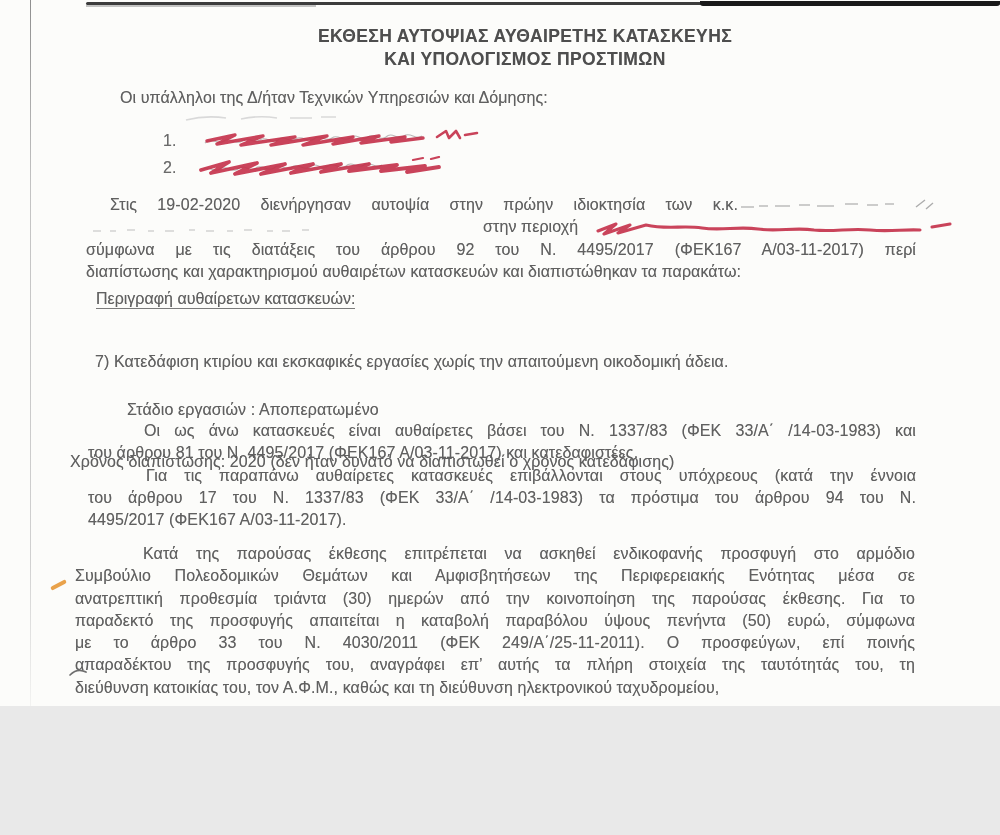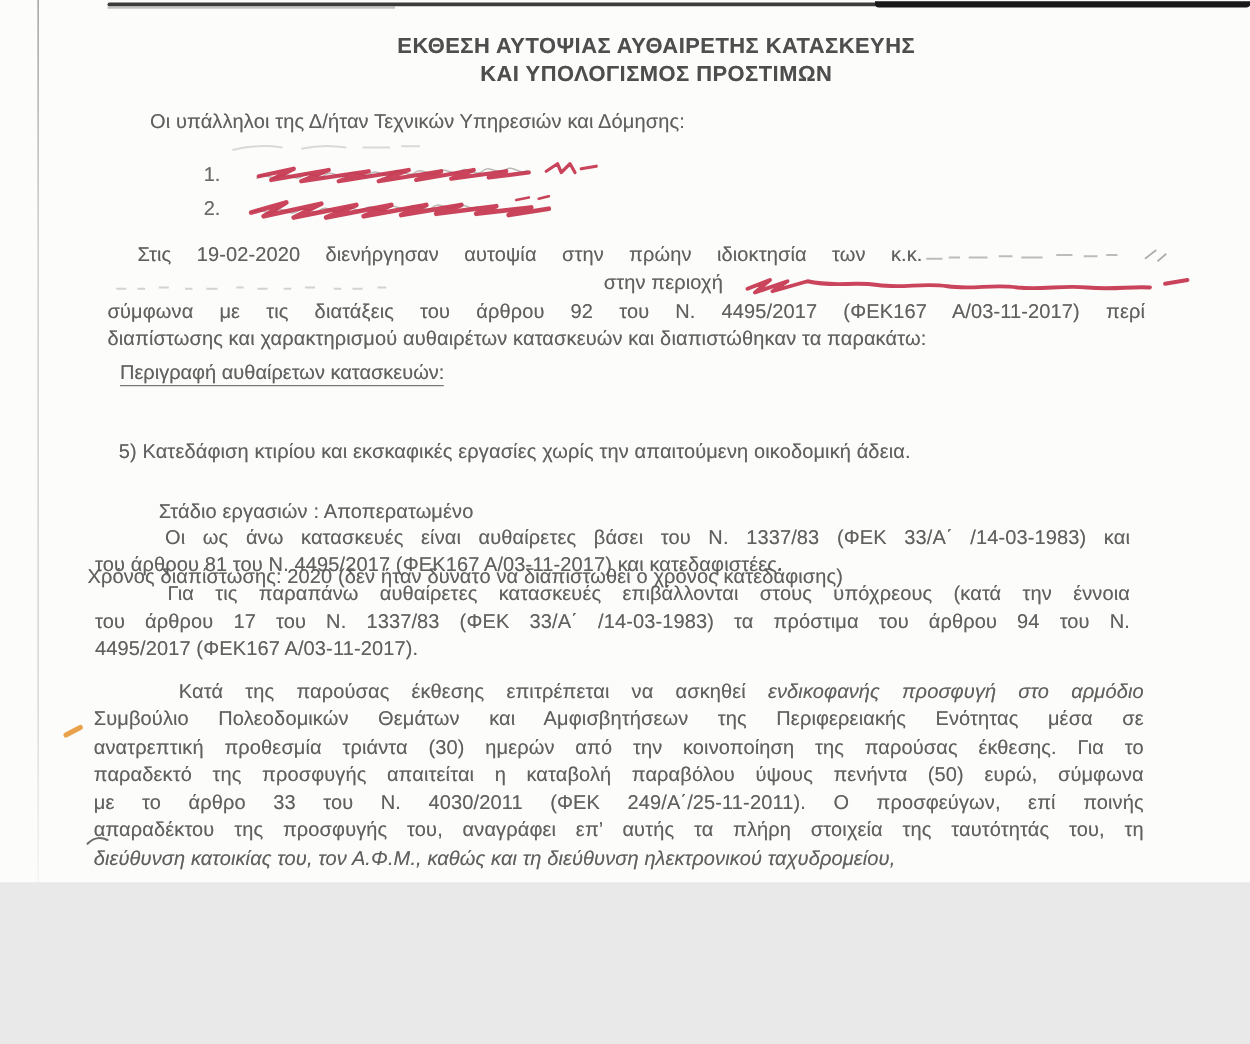--- a/index.html
+++ b/index.html
@@ -6,21 +6,21 @@
   .page{
     position:relative;width:1000px;height:706px;margin:0 auto;
     background:#fcfcfa;overflow:hidden;
     font-family:"Liberation Sans","DejaVu Sans",sans-serif;
     color:#606060;
     text-shadow:0 0 .5px rgba(96,96,96,.5);
   }
   .blk{position:absolute;}
   .line{position:relative;font-size:16px;line-height:22.3px;height:22.3px;letter-spacing:.1px;overflow:visible;}
   .just{text-align:justify;text-align-last:justify;}
-  .it{font-style:italic;}
+  .it{}
   .abs{position:absolute;}
   .title{left:45px;width:960px;top:25px;text-align:center;font-weight:700;
          font-size:17.5px;line-height:22.5px;color:#4e4e4e;letter-spacing:.4px;}
   .intro{left:86px;top:87px;width:830px;text-indent:34px;font-size:16px;}
   .list{left:163px;top:127px;}
   .row{height:27px;display:flex;align-items:center;}
   .num{font-size:16px;color:#6a6a6a;width:26px;}
   .heading{left:96px;top:290px;font-size:16px;text-align:right;}
   .heading .u{border-bottom:1.4px solid #7a7a7a;padding-bottom:1px;}
   svg{display:block;}
@@ -100,25 +100,25 @@
       </svg>
     </div>
     <div class="line just">σύμφωνα με τις διατάξεις του άρθρου 92 του Ν. 4495/2017 (ΦΕΚ167 Α/03-11-2017) περί</div>
     <div class="line">διαπίστωσης και χαρακτηρισμού αυθαιρέτων κατασκευών και διαπιστώθηκαν τα παρακάτω:</div>
   </div>
 
   <div class="blk heading">
     <span class="u">Περιγραφή αυθαίρετων κατασκευών:</span>
   </div>
 
-  <div class="blk line" style="left:80px;top:329px;width:834px;text-indent:15px;">5)  Κατεδάφιση κτιρίου και εκσκαφικές εργασίες χωρίς την απαιτούμενη οικοδομική άδεια.</div>
+  <div class="blk line" style="left:80px;top:329px;width:834px;text-indent:15px;">7)  Κατεδάφιση κτιρίου και εκσκαφικές εργασίες χωρίς την απαιτούμενη οικοδομική άδεια.</div>
   <div class="blk line" style="left:83px;top:354px;width:830px;margin-left:44px;">Στάδιο εργασιών : Αποπερατωμένο</div>
   <div class="blk line" style="left:70px;top:384px;width:830px;">Χρόνος διαπίστωσης: 2020 (δεν ήταν δυνατό να διαπιστωθεί ο χρόνος κατεδάφισης)</div>
 
-  <div class="blk" style="left:76px;top:420px;width:828px;">
+  <div class="blk" style="left:88px;top:420px;width:828px;">
     <div class="line just" style="text-indent:56px;">Οι ως άνω κατασκευές είναι αυθαίρετες βάσει του Ν. 1337/83 (ΦΕΚ 33/Α΄ /14-03-1983) και</div>
     <div class="line">του άρθρου 81 του Ν. 4495/2017 (ΦΕΚ167 Α/03-11-2017)  και κατεδαφιστέες.</div>
     <div class="line just" style="text-indent:58px;">Για τις παραπάνω αυθαίρετες κατασκευές επιβάλλονται στους  υπόχρεους (κατά την έννοια</div>
     <div class="line just">του άρθρου 17 του Ν. 1337/83 (ΦΕΚ 33/Α΄ /14-03-1983) τα πρόστιμα του άρθρου 94 του Ν.</div>
     <div class="line">4495/2017 (ΦΕΚ167 Α/03-11-2017).</div>
   </div>
 
   <div class="blk" style="left:75px;top:543px;width:840px;">
     <div class="line just" style="text-indent:68px;">
       <span>Κατά της παρούσας έκθεσης επιτρέπεται να ασκηθεί </span><span class="it">ενδικοφανής προσφυγή στο αρμόδιο</span>

